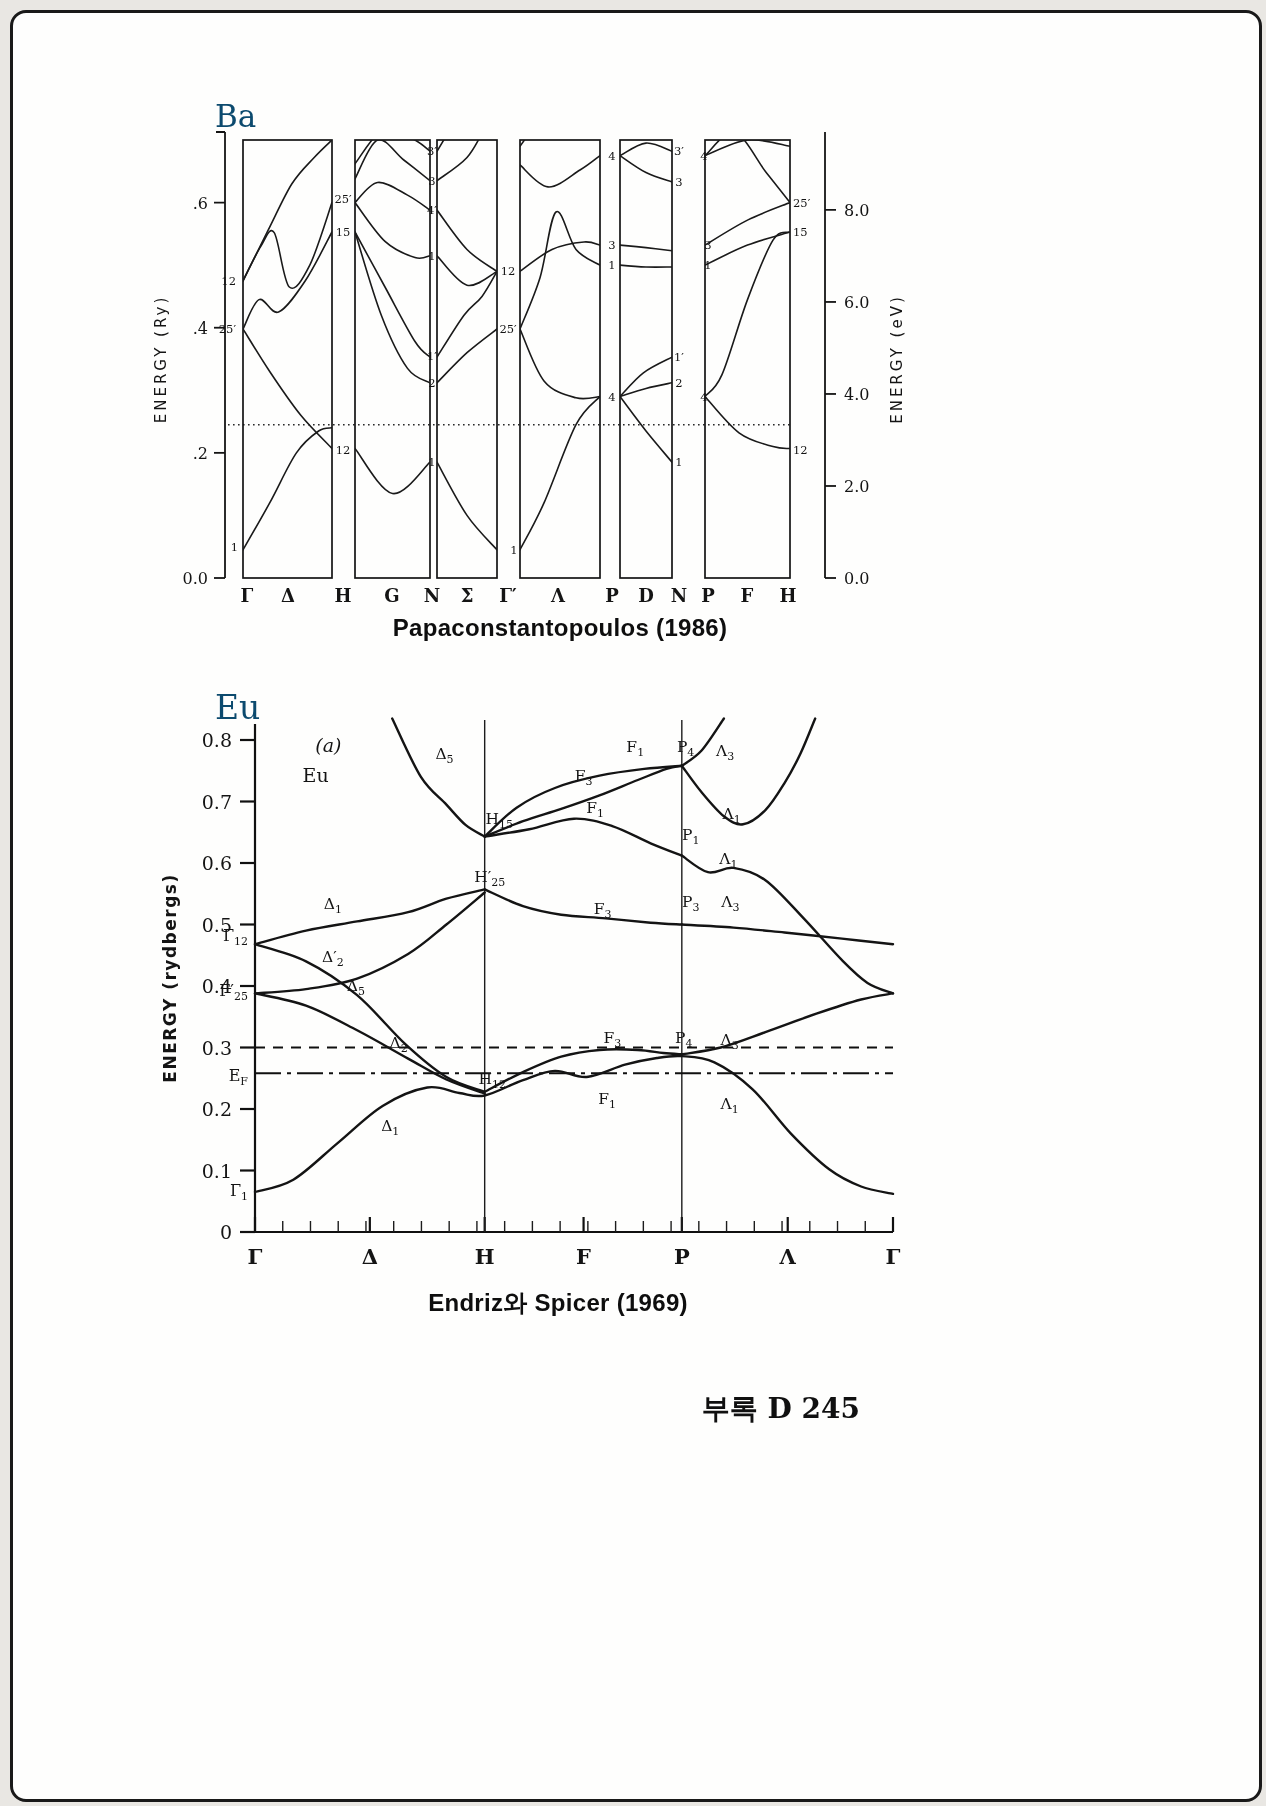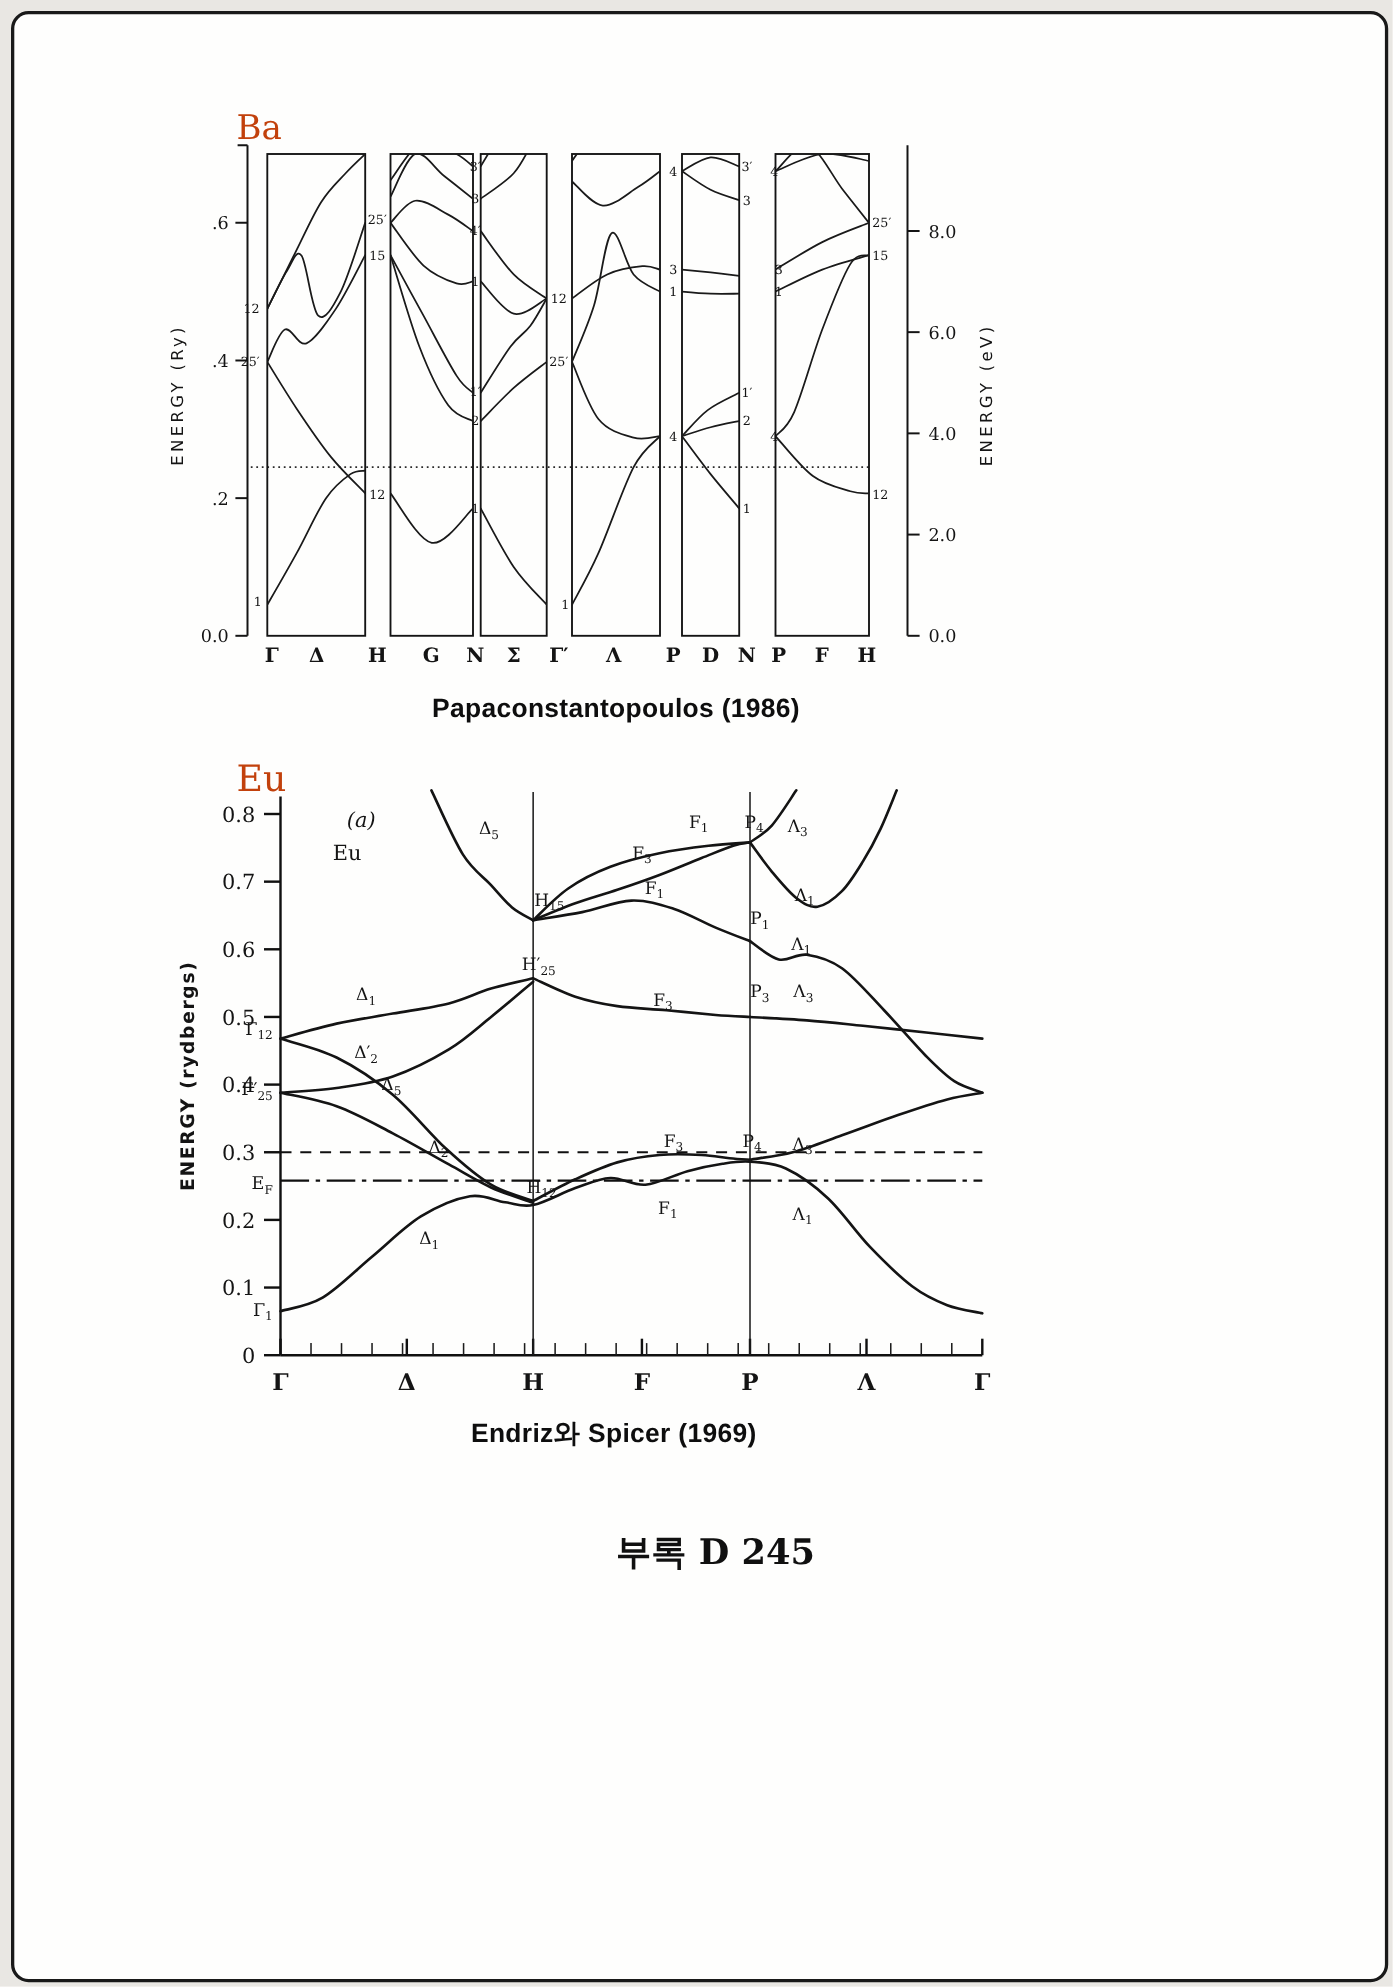--- a/index.html
+++ b/index.html
@@ -1,21 +1,21 @@
 <!DOCTYPE html>
 <html><head>
 <meta charset="utf-8">
 <style>
 html,body{margin:0;padding:0}
 body{width:1266px;height:1806px;position:relative;background:#e9e7e3;font-family:"DejaVu Serif",serif}
 .page{position:absolute;left:10px;top:10px;width:1246px;height:1786px;background:#fefefd;border:3px solid #191919;border-radius:16px;overflow:hidden}
-.el-symbol{position:absolute;font-size:31px;color:#c2410c;font-family:"DejaVu Serif",serif}
+.el-symbol{position:absolute;font-size:31px;color:#0c4a6e;font-family:"DejaVu Serif",serif}
 .fig-svg{position:absolute}
 .caption{position:absolute;font-family:"Liberation Sans",sans-serif;font-size:24px;font-weight:700;color:#0e0e0e;text-align:center;letter-spacing:.3px}
-.footer{position:absolute;font-family:"DejaVu Serif",serif;font-size:32px;font-weight:600;color:#101010;text-align:left}
+.footer{position:absolute;font-family:"DejaVu Serif",serif;font-size:28px;font-weight:600;color:#101010;text-align:right}
 svg text{fill:#141414}
 .ax{stroke:#141414;stroke-width:1.8;fill:none}
 .panel{stroke:#141414;stroke-width:1.7;fill:none}
 .band{stroke:#1a1a1a;stroke-width:1.6;fill:none;stroke-linecap:round}
 .fermi{stroke:#2a2a2a;stroke-width:1.5;stroke-dasharray:1.6,3.4;fill:none}
 .tick{font-family:"DejaVu Serif",serif;font-size:16px}
 .plabel{font-family:"DejaVu Serif",serif;font-size:11.5px}
 .xlabel{font-family:"DejaVu Serif",serif;font-size:18px;font-weight:bold}
 .axtitle{font-family:"DejaVu Sans",sans-serif;font-size:15px;letter-spacing:3px}
 .eu-ax{stroke:#101010;stroke-width:2.2;fill:none}
@@ -185,21 +185,21 @@
         <text x="428" y="517" class="xlabel" text-anchor="middle">Λ</text>
         <text x="482" y="517" class="xlabel" text-anchor="middle">P</text>
         <text x="516" y="517" class="xlabel" text-anchor="middle">D</text>
         <text x="549" y="517" class="xlabel" text-anchor="middle">N</text>
         <text x="578" y="517" class="xlabel" text-anchor="middle">P</text>
         <text x="617" y="517" class="xlabel" text-anchor="middle">F</text>
         <text x="658" y="517" class="xlabel" text-anchor="middle">H</text>
       </g>
     </svg>
 
-  <div class="caption" style="left:287px;top:618px;width:520px">Papaconstantopoulos (1986)</div>
+  <div class="caption" style="left:287px;top:601px;width:520px">Papaconstantopoulos (1986)</div>
 
   <div class="el-symbol" style="left:202px;top:675px;font-size:33px">Eu</div>
 
   <svg id="eu-svg" class="fig-svg" style="left:137px;top:677px" width="800" height="600" viewBox="0 0 800 600">
       <clipPath id="eucp">
         <rect x="103" y="26" width="644" height="516"></rect>
       </clipPath>
       <g>
         <line x1="105" y1="34" x2="105" y2="542" class="eu-ax"></line>
         <line x1="90" y1="50" x2="105" y2="50" class="eu-ax"></line>

